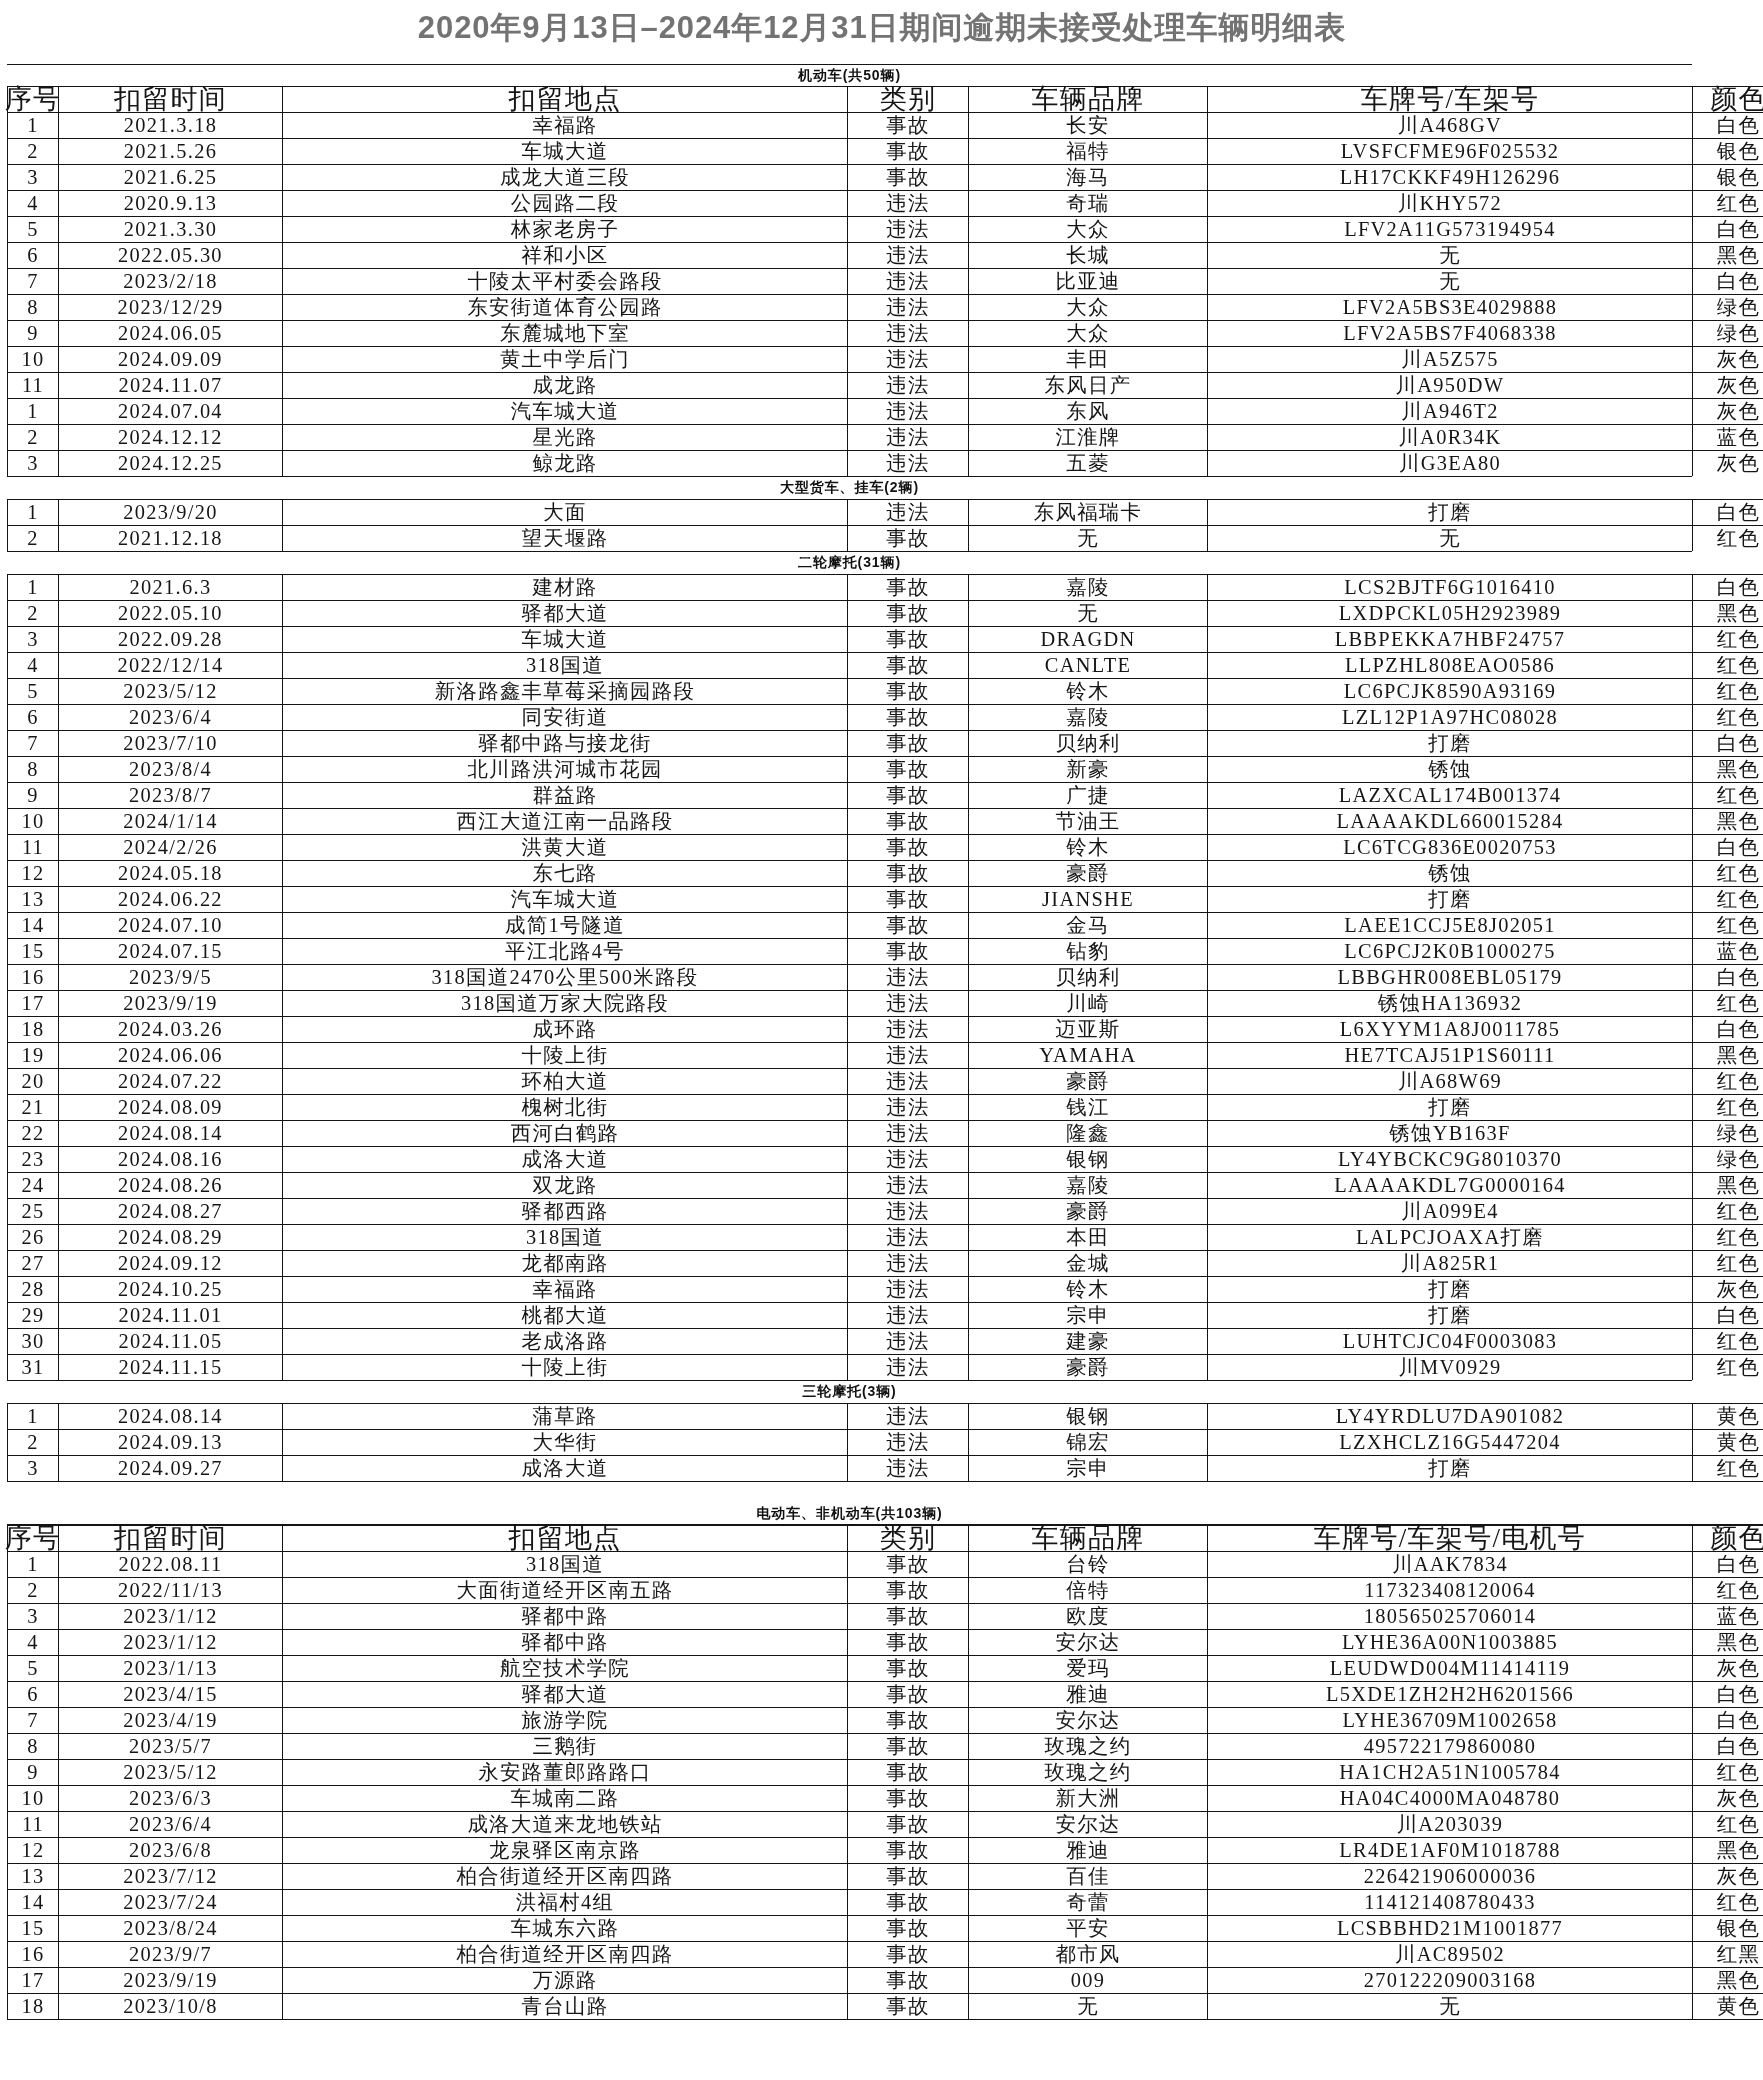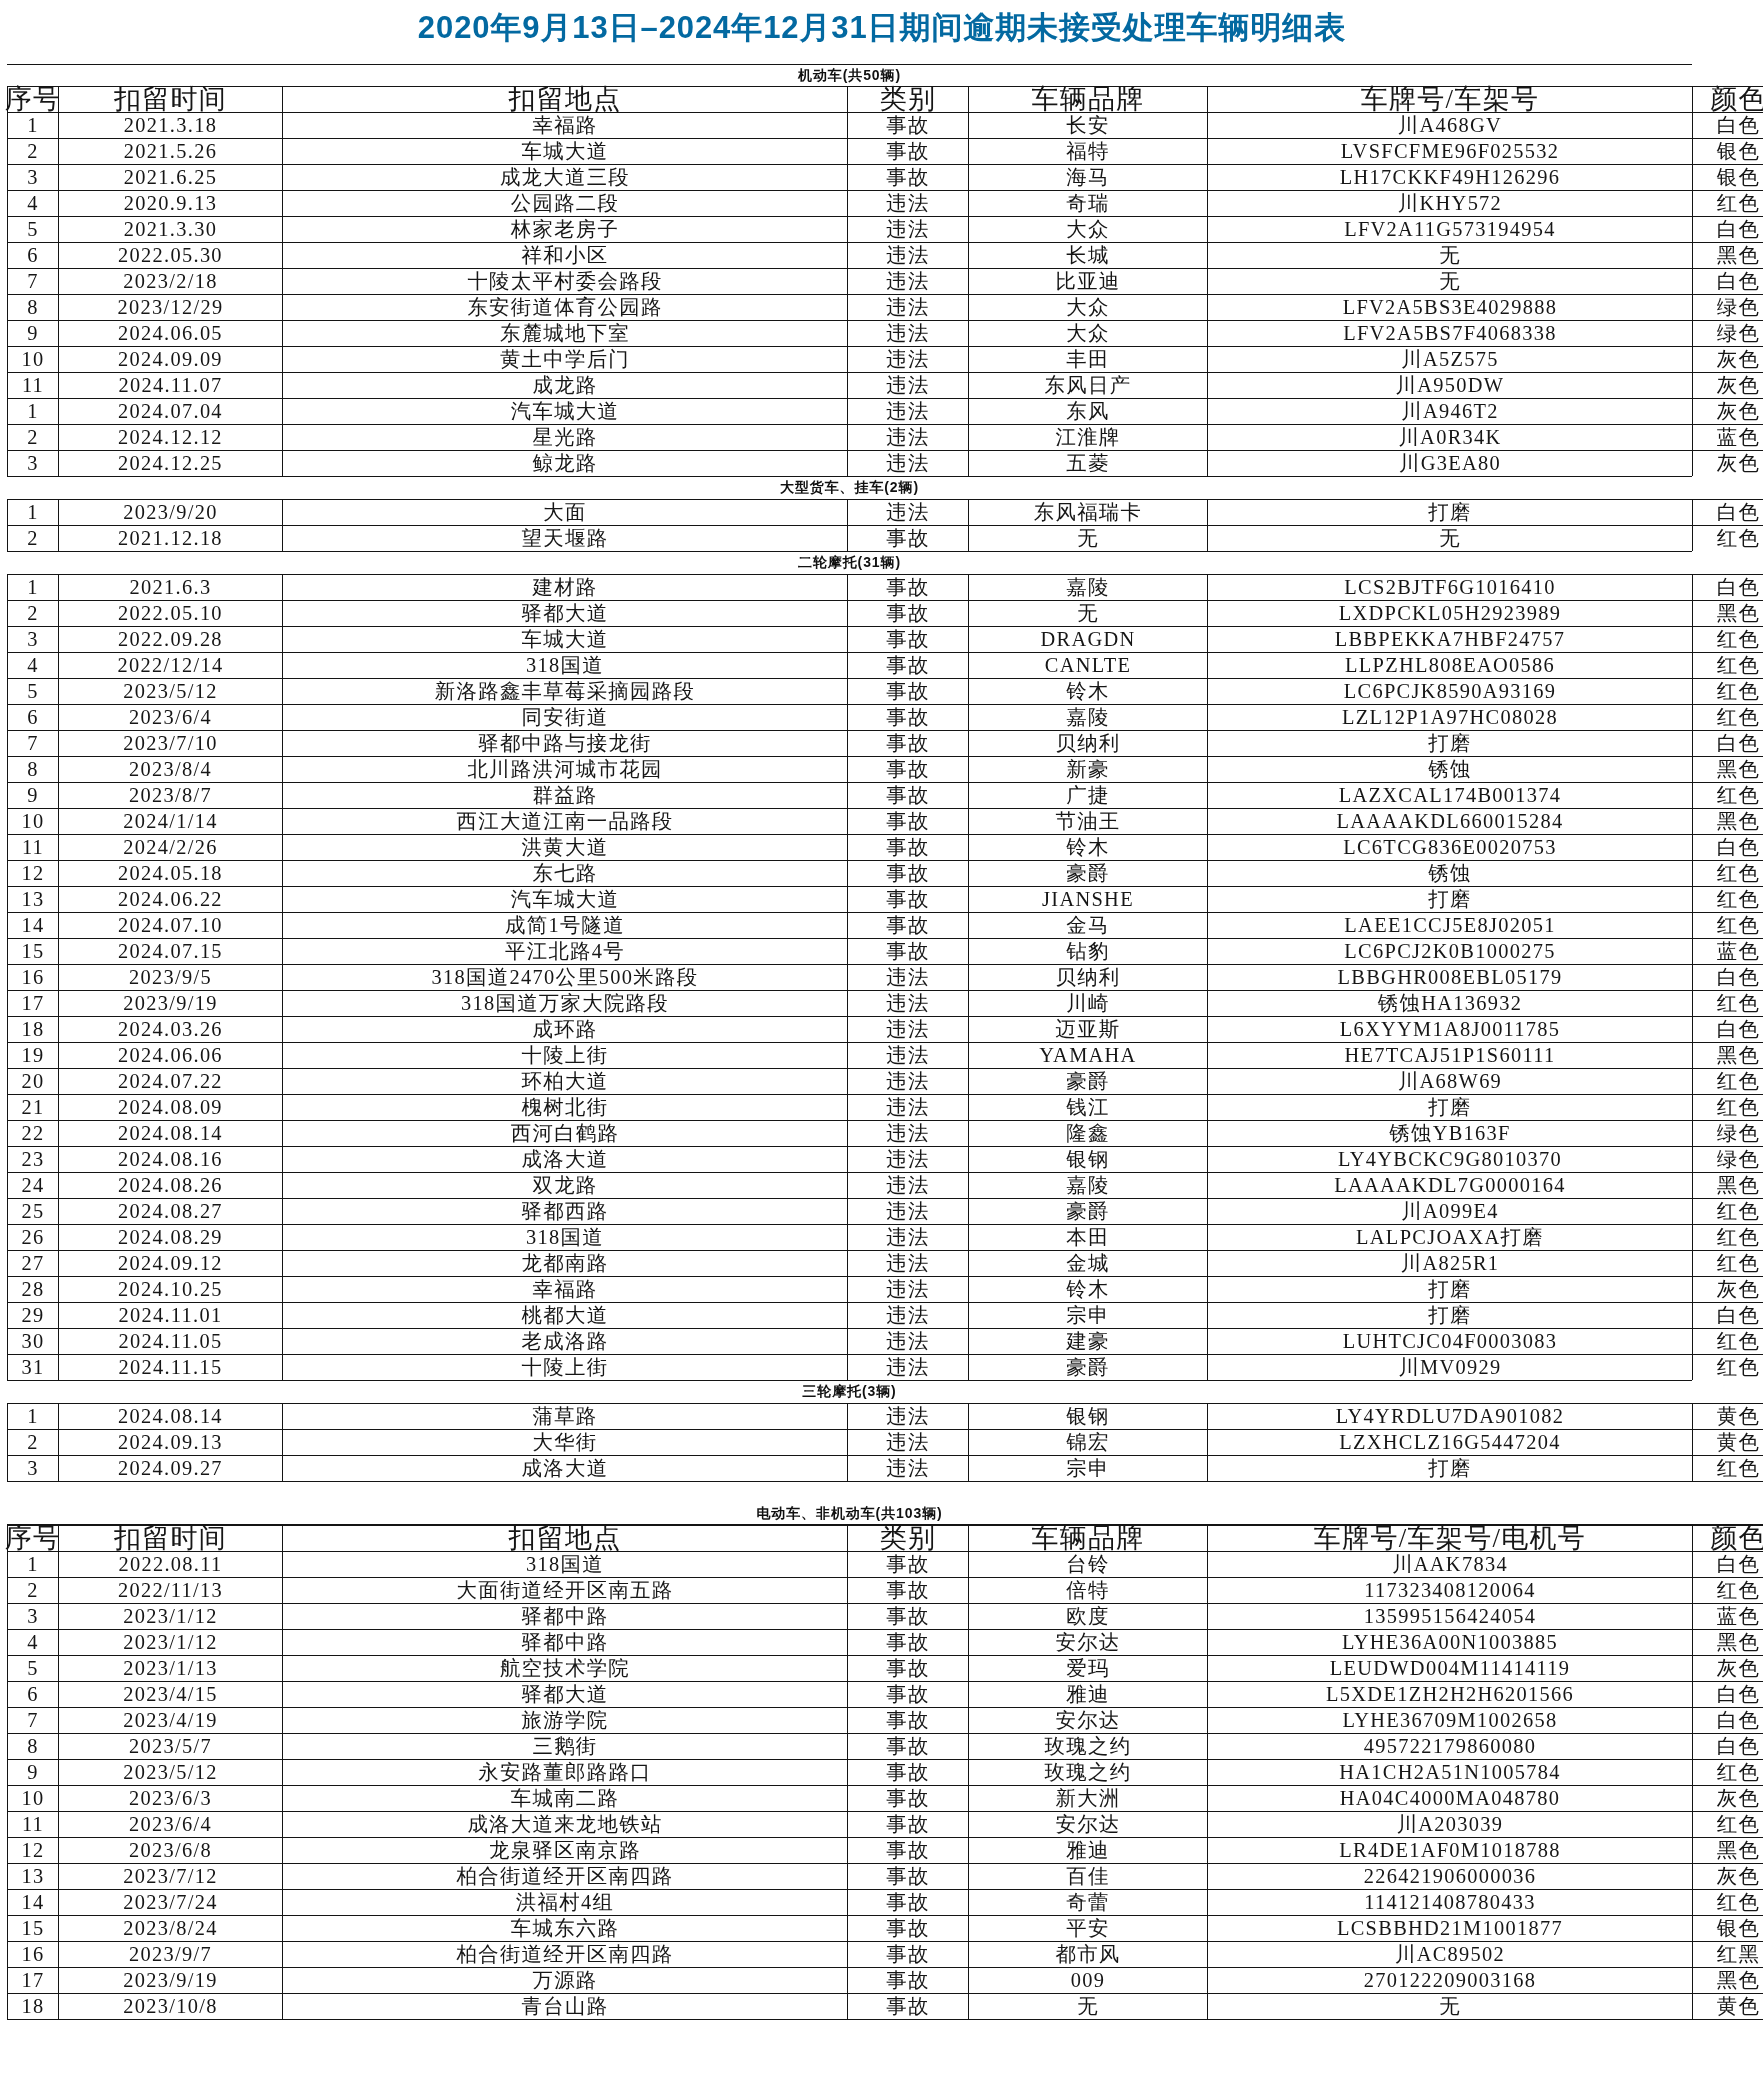--- a/index.html
+++ b/index.html
@@ -3,21 +3,21 @@
 <meta charset="utf-8">
 <style>
   html,body{margin:0;padding:0;background:#ffffff;}
   body{
     width:1764px;height:2081px;overflow:hidden;position:relative;
     font-family:"Liberation Serif","DejaVu Serif",serif;color:#111;
   }
   .page-title{
     padding-top:7px;height:57px;text-align:center;
     font-family:"Liberation Sans","DejaVu Sans",sans-serif;
-    font-weight:700;font-size:31px;letter-spacing:0.9px;color:#0369a1;
+    font-weight:700;font-size:31px;letter-spacing:0.9px;color:#737373;
   }
   .tbl{margin-left:7px;width:1773px;border-bottom:1.3px solid #141414;}
   .tbl2{margin-top:21px;}
   .band{
     border-top:1.3px solid #141414;height:22px;display:flex;align-items:center;justify-content:center;
     font-family:"Liberation Sans","DejaVu Sans",sans-serif;font-weight:700;font-size:14px;letter-spacing:0.9px;
     width:1685px;
   }
   .band.main{height:21px;}
   .band.no-top{border-top:none;}
@@ -532,21 +532,21 @@
         <div class="cell c4">倍特</div>
         <div class="cell c5">117323408120064</div>
         <div class="cell c6">红色</div>
       </div>
       <div class="row">
         <div class="cell c0">3</div>
         <div class="cell c1">2023/1/12</div>
         <div class="cell c2">驿都中路</div>
         <div class="cell c3">事故</div>
         <div class="cell c4">欧度</div>
-        <div class="cell c5">135995156424054</div>
+        <div class="cell c5">180565025706014</div>
         <div class="cell c6">蓝色</div>
       </div>
       <div class="row">
         <div class="cell c0">4</div>
         <div class="cell c1">2023/1/12</div>
         <div class="cell c2">驿都中路</div>
         <div class="cell c3">事故</div>
         <div class="cell c4">安尔达</div>
         <div class="cell c5">LYHE36A00N1003885</div>
         <div class="cell c6">黑色</div>

